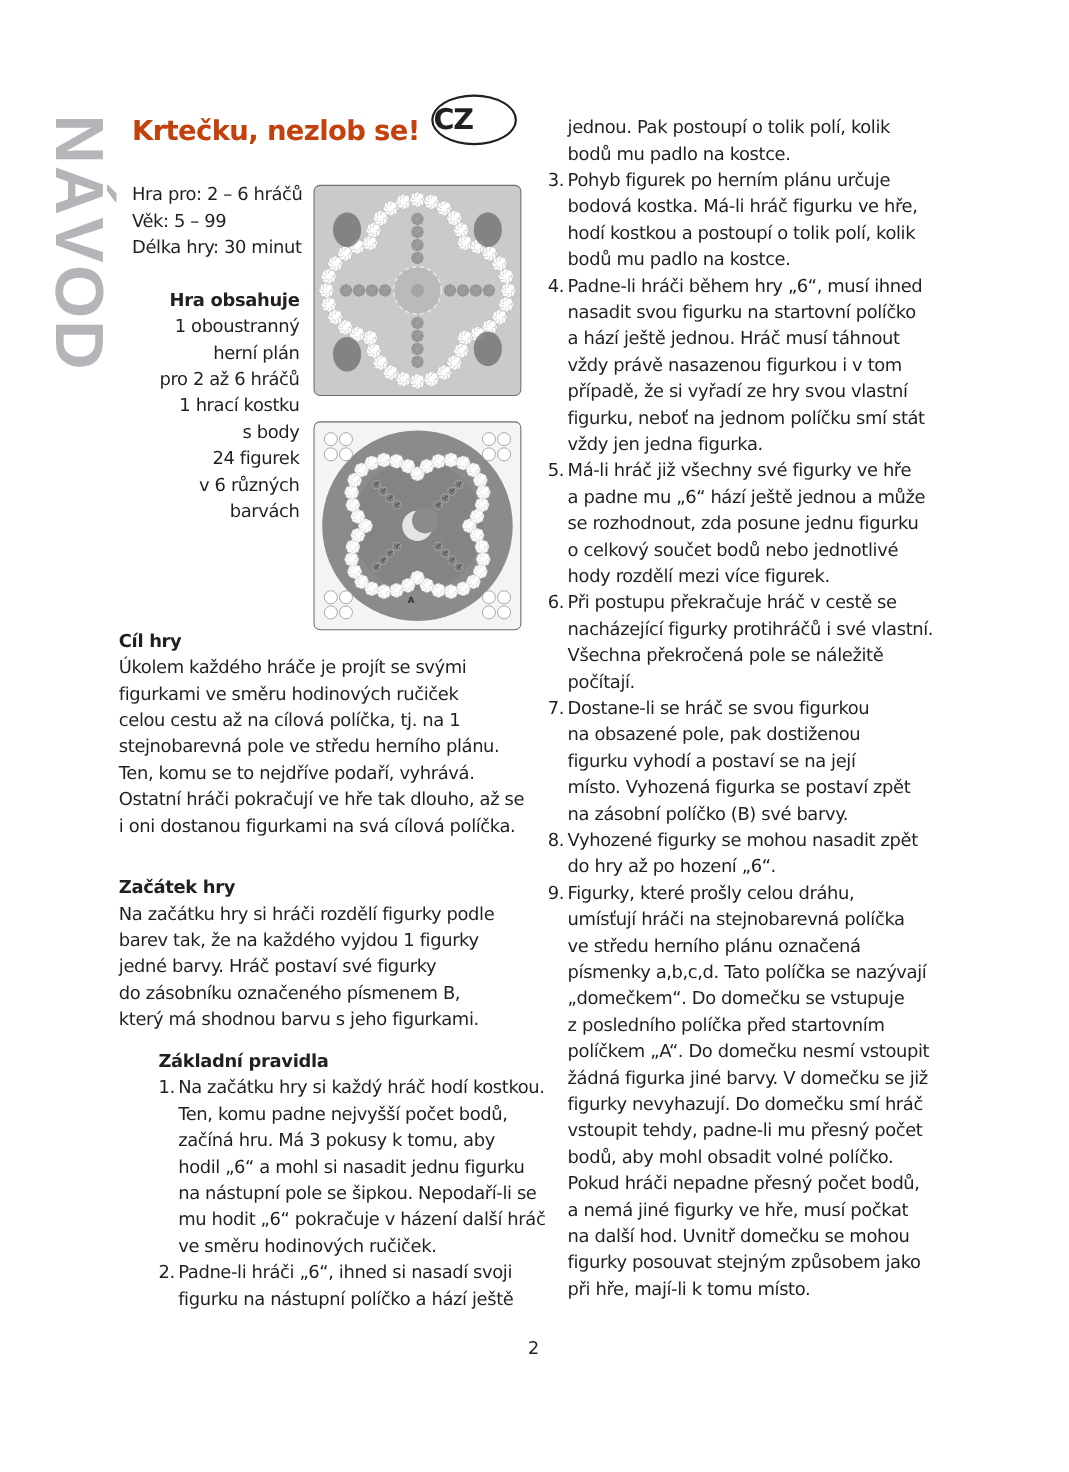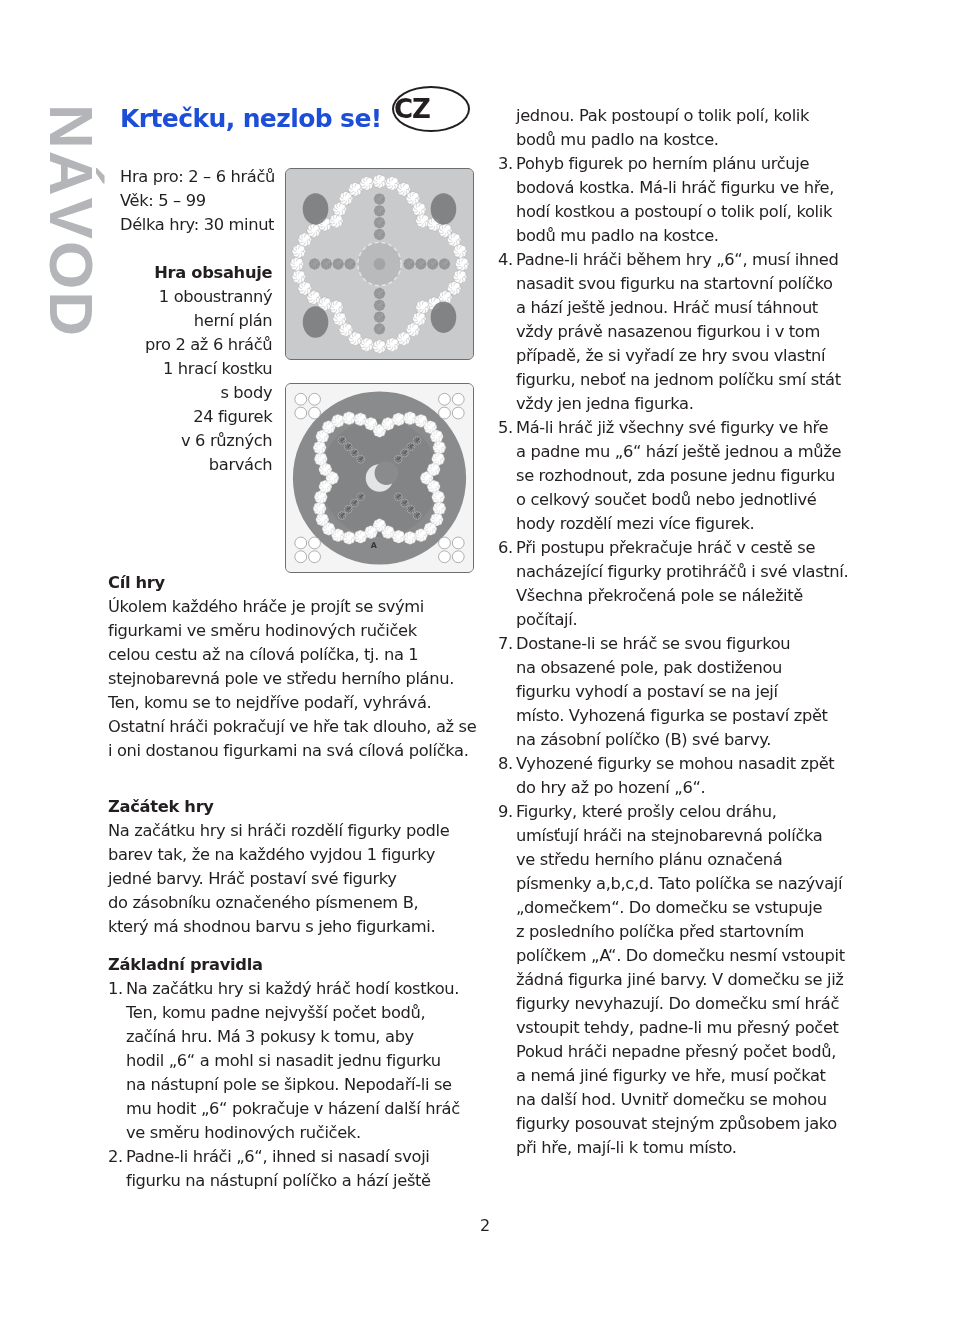--- a/index.html
+++ b/index.html
@@ -14,21 +14,21 @@
       position: absolute; left: 62px; top: 0;
       transform-origin: 0 0; transform: rotate(90deg);
       font-family: "Liberation Sans", sans-serif; font-weight: bold;
       font-size: 62px; letter-spacing: 2px; color: #b3b5b8;
       white-space: nowrap; line-height: 1;
     }
 
     .title {
       position: absolute; left: 120px; top: 104px;
       font-family: "DejaVu Sans", sans-serif; font-weight: bold;
-      font-size: 25px; letter-spacing: -0.6px; color: #1d4ed8;
+      font-size: 25px; letter-spacing: -0.6px; color: #c2410c;
     }
     .cz-badge {
       position: absolute; left: 392px; top: 86px;
       width: 78px; height: 46px; border: 2px solid #231f20; border-radius: 50%;
       display: flex; align-items: center; 
       font-family: "DejaVu Sans", sans-serif; font-weight: bold; font-size: 26px;
       letter-spacing: -1px;
     }
 
     .txt { font-size: 16.3px; line-height: 24px; letter-spacing: -0.35px; white-space: nowrap; }
@@ -43,21 +43,21 @@
     .board {
       position: absolute; border: 1.5px solid #6d6e70; border-radius: 6px; overflow: hidden;
     }
     .board1 { left: 285px; top: 168px; width: 189px; height: 192px; background: #c9cacc; }
     .board2 { left: 285px; top: 383px; width: 189px; height: 190px; background: #f4f4f4; }
     .board svg { display: block; width: 100%; height: 100%; }
 
     .sec { position: absolute; left: 108px; }
     .sec-goal { top: 571px; }
     .sec-start { top: 785px; margin-top: 10px; }
-    .sec-rules { top: 953px; }
+    .sec-rules { top: 953px; margin-left: 36px; }
 
     .rules-list .item { position: relative; padding-left: 18px; }
     .rules-list .num { position: absolute; left: 0; top: 0; }
 
     .right-col { position: absolute; left: 498px; top: 104px; }
     .right-col .cont { padding-left: 18px; }
 
     .page-num { position: absolute; left: 480px; top: 1216px; font-size: 16px; }
   </style>
 </head>
@@ -1464,20 +1464,21 @@
         <div class="txt">Figurky, které prošly celou dráhu,</div>
         <div class="txt">umísťují hráči na stejnobarevná políčka</div>
         <div class="txt">ve středu herního plánu označená</div>
         <div class="txt">písmenky a,b,c,d. Tato políčka se nazývají</div>
         <div class="txt">„domečkem“. Do domečku se vstupuje</div>
         <div class="txt">z posledního políčka před startovním</div>
         <div class="txt">políčkem „A“. Do domečku nesmí vstoupit</div>
         <div class="txt">žádná figurka jiné barvy. V domečku se již</div>
         <div class="txt">figurky nevyhazují. Do domečku smí hráč</div>
         <div class="txt">vstoupit tehdy, padne-li mu přesný počet</div>
+        <div class="txt">bodů, aby mohl obsadit volné políčko.</div>
         <div class="txt">Pokud hráči nepadne přesný počet bodů,</div>
         <div class="txt">a nemá jiné figurky ve hře, musí počkat</div>
         <div class="txt">na další hod. Uvnitř domečku se mohou</div>
         <div class="txt">figurky posouvat stejným způsobem jako</div>
         <div class="txt">při hře, mají-li k tomu místo.</div>
       </div>
     </div>
 </div>
 
 <div class="page-num">2</div>

